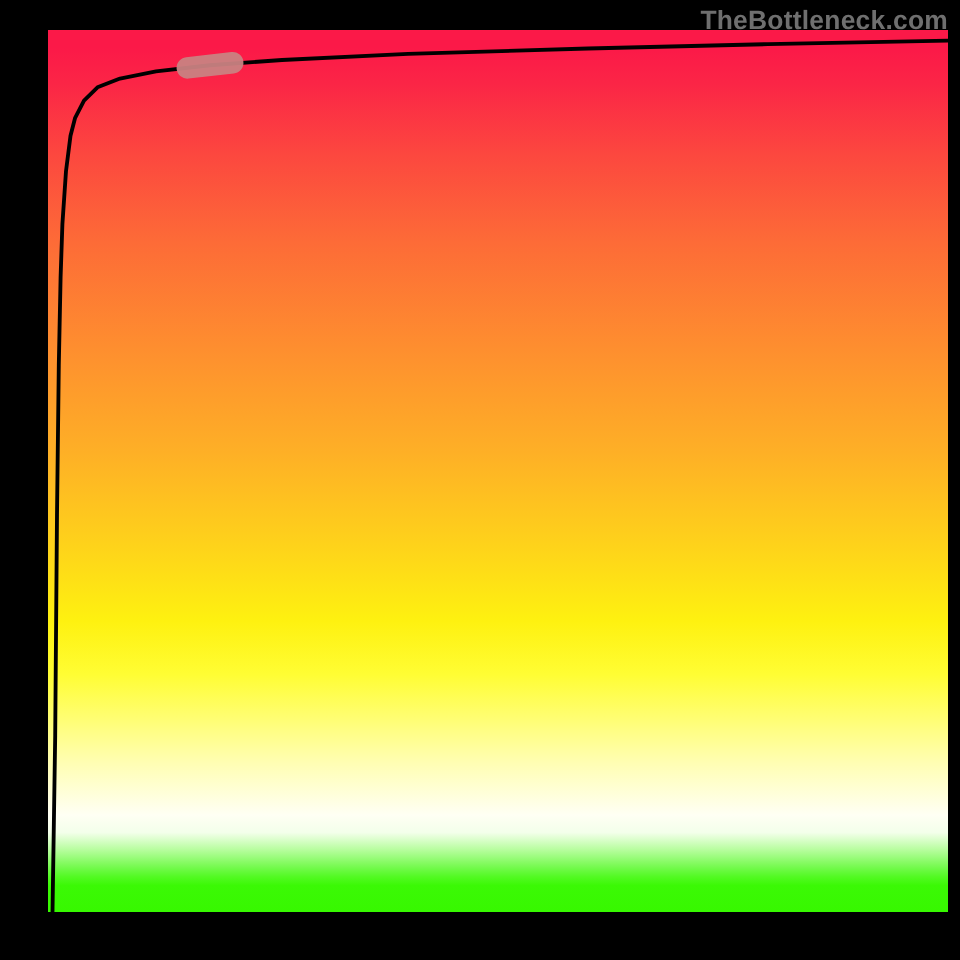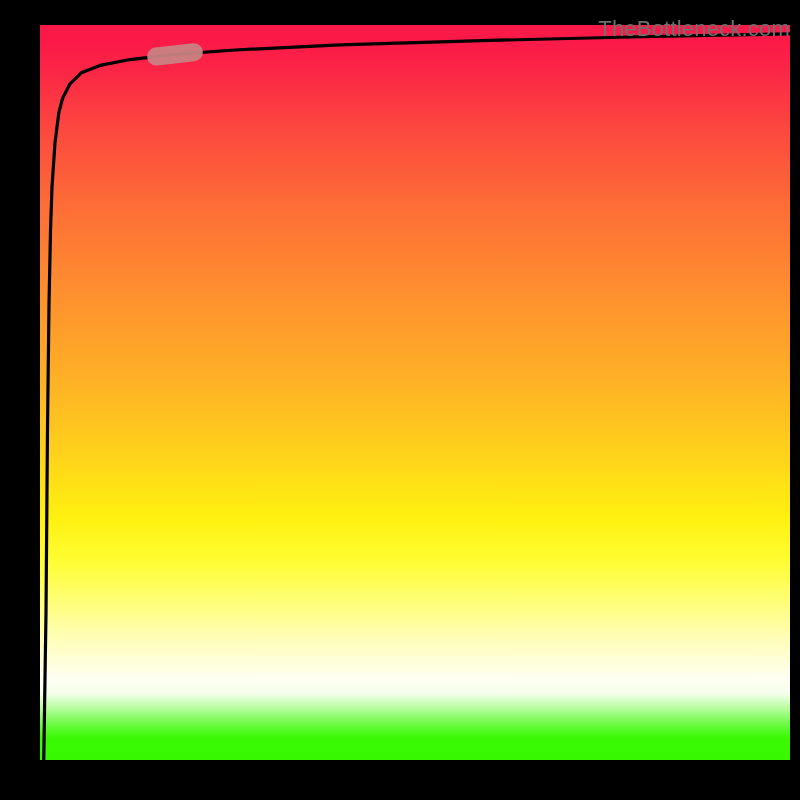--- a/index.html
+++ b/index.html
@@ -12,25 +12,25 @@
     font-family: Arial, Helvetica, sans-serif;
   }
   .chart-container {
     position: relative;
     width: 800px;
     height: 800px;
     background: #000;
   }
   .watermark {
     position: absolute;
-    top: 16px;
+    top: 4px;
     right: 10px;
     color: #6f6f6f;
     font-size: 22px;
-    font-weight: 400;
+    font-weight: 700;
     letter-spacing: 0.2px;
     z-index: 10;
   }
   .plot-area {
     position: absolute;
     left: 40px;
     top: 25px;
     width: 750px;
     height: 735px;
     overflow: hidden;

